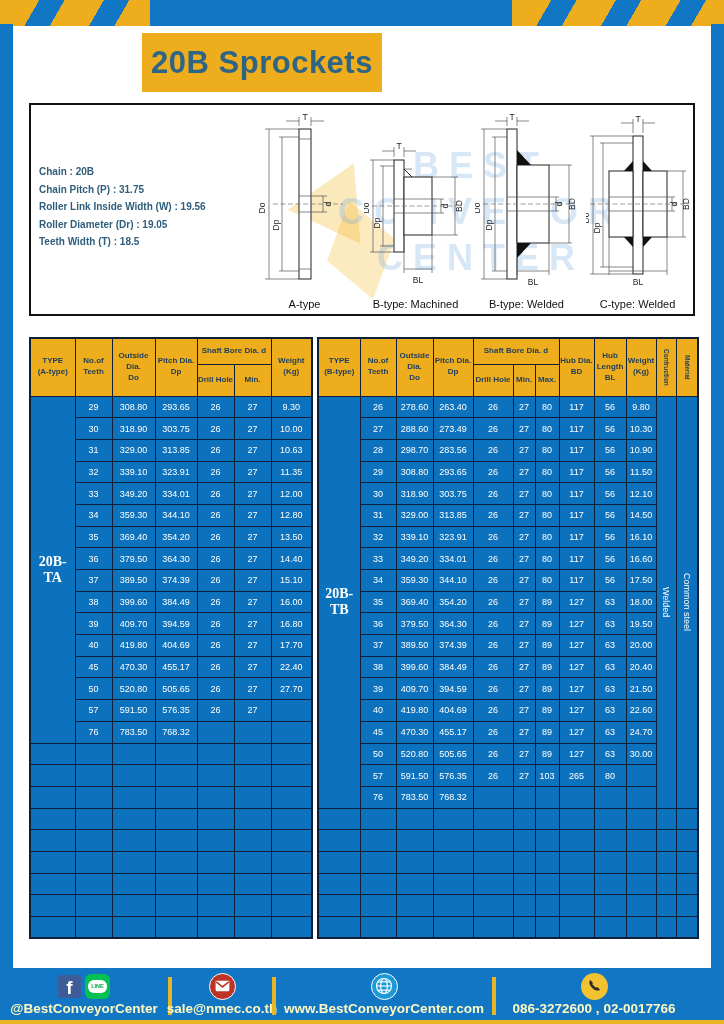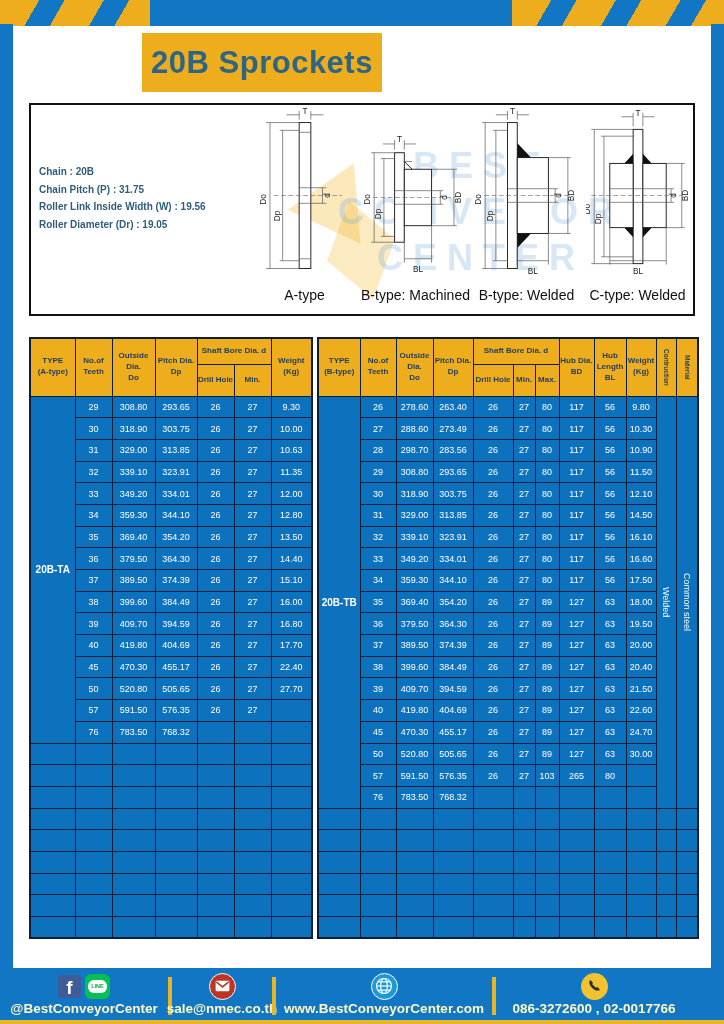--- a/index.html
+++ b/index.html
@@ -31,39 +31,39 @@
     font-weight:bold;font-size:36px;line-height:46px;letter-spacing:10px;
     color:rgba(110,170,220,0.28);pointer-events:none;}
   .wm-shape1{position:absolute;left:268px;top:55px;width:0;height:0;opacity:.3;
     border-left:40px solid transparent;border-right:40px solid transparent;border-bottom:70px solid #F3B21F;
     transform:rotate(25deg);}
   .wm-shape2{position:absolute;left:300px;top:115px;width:60px;height:60px;background:#F3B21F;
     opacity:.28;transform:rotate(40deg) skewX(20deg);}
   .diagrams{position:absolute;left:218px;top:2px;width:444px;height:206px;display:flex;}
   .diagram{flex:1;display:flex;flex-direction:column;align-items:center;justify-content:flex-end;}
   .diagram svg{display:block;}
-  .diagram .dlabel{font-size:14px;color:#111;margin:1px 0 10px 0;white-space:nowrap;}
+  .diagram .dlabel{font-size:11px;color:#111;margin:1px 0 3px 0;white-space:nowrap;}
   .tech{stroke:#222;fill:#fff;stroke-width:1;}
   .dim{stroke:#555;stroke-width:0.7;}
   .cl{stroke:#777;stroke-width:0.7;stroke-dasharray:5,2.5;}
   .weld{fill:#111;stroke:none;}
   svg text{font-family:"Liberation Sans",sans-serif;font-size:8.5px;fill:#222;}
 
   
   .spec-table{position:absolute;top:337px;border-collapse:collapse;table-layout:fixed;}
   .spec-table.ta{left:29px;width:282px;}
   .spec-table.tb{left:317px;width:380px;}
   .spec-table td,.spec-table th{border:1.5px solid #0D1E38;padding:0;overflow:hidden;}
   .spec-table{border:2.5px solid #0D1E38;}
   .spec-table th{background:#EDAD1D;color:#1C3D5E;font-size:8px;font-weight:bold;line-height:1.35;
     text-align:center;vertical-align:middle;}
   .spec-table thead tr.h1{height:26px;} .spec-table thead tr.h2{height:32px;}
   .spec-table tbody tr{height:21.7px;}
   .spec-table tbody td{background:#0D72BE;color:#fff;font-size:9px;text-align:center;vertical-align:middle;}
-  .spec-table td.typecell{font-weight:bold;font-size:10px;}
+  .spec-table td.typecell{font-weight:bold;font-size:14px;font-family:Liberation Serif, serif;}
   th.vhead{writing-mode:vertical-rl;font-size:6.5px;letter-spacing:0;}
   td.vcell{writing-mode:vertical-rl;font-size:8.5px;text-align:center;}
 
   
   .footer{position:absolute;left:0;top:968px;width:724px;height:56px;background:#1176C4;
     display:flex;align-items:stretch;}
   .f-strip{position:absolute;left:0;top:1020px;width:724px;height:4px;background:#E8B525;}
   .f-sec{display:flex;flex-direction:column;align-items:center;justify-content:flex-start;padding-top:4px;}
   .f-sec .f-icons{display:flex;align-items:center;gap:4px;height:28px;}
   .f-sec .f-text{color:#fef9c3;font-weight:bold;font-size:13.5px;margin-top:1px;white-space:nowrap;}
@@ -103,20 +103,21 @@
       <div>BEST</div>
       <div>CONVEYOR</div>
       <div>CENTER</div>
     </div>
 
     <div class="specs">
       <div>Chain : 20B</div>
       <div>Chain Pitch (P) : 31.75</div>
       <div>Roller Link Inside Width (W) : 19.56</div>
       <div>Roller Diameter (Dr) : 19.05</div>
+      <div>Teeth Width (T) : 18.5</div>
     </div>
 
     <div class="diagrams">
 
       <div class="diagram">
         <svg width="100" height="184" viewBox="0 0 100 184">
           <line class="dim" x1="44" y1="13" x2="44" y2="4"></line>
             <line class="dim" x1="56" y1="13" x2="56" y2="4"></line>
           <line class="dim" x1="31" y1="8" x2="44" y2="8"></line>
             <line class="dim" x1="56" y1="8" x2="69" y2="8"></line>

